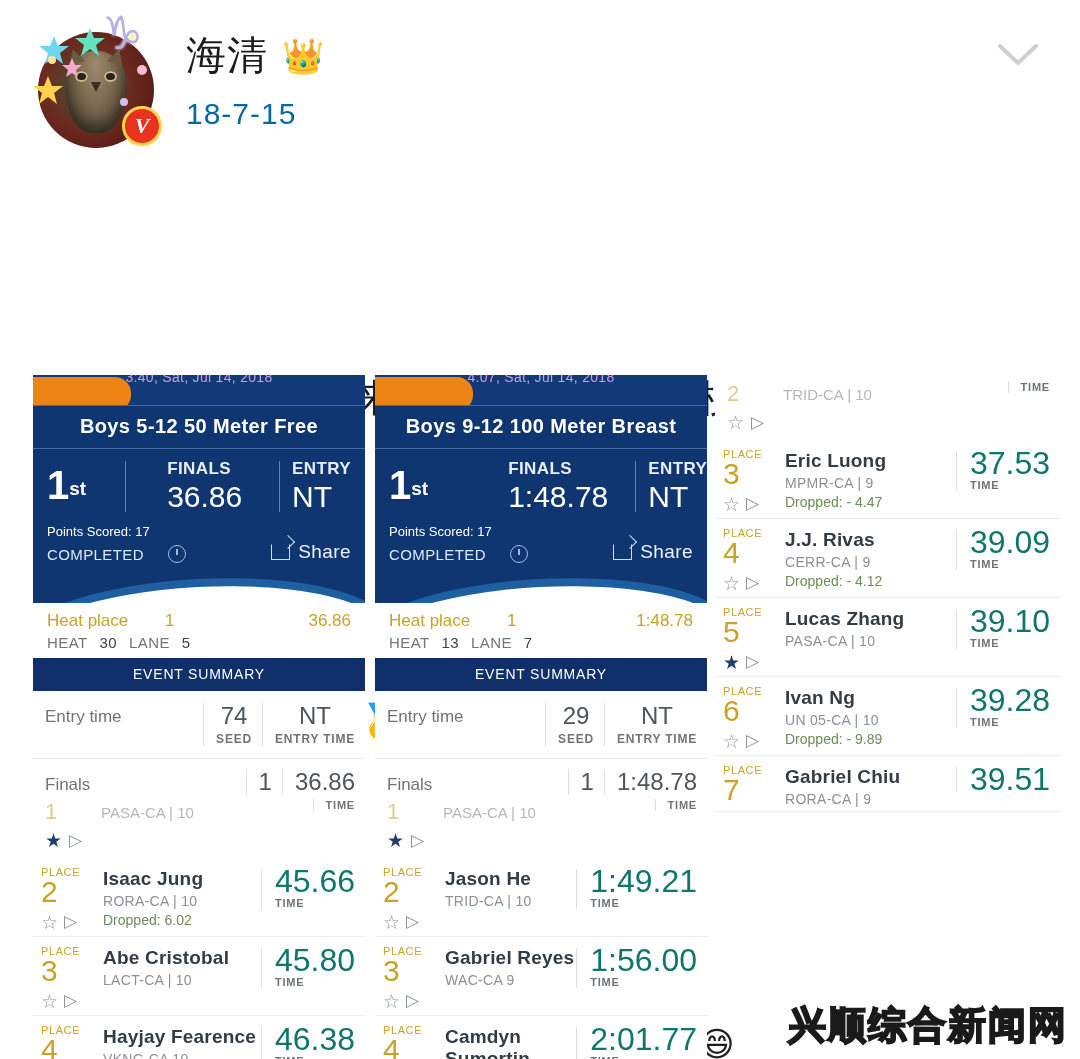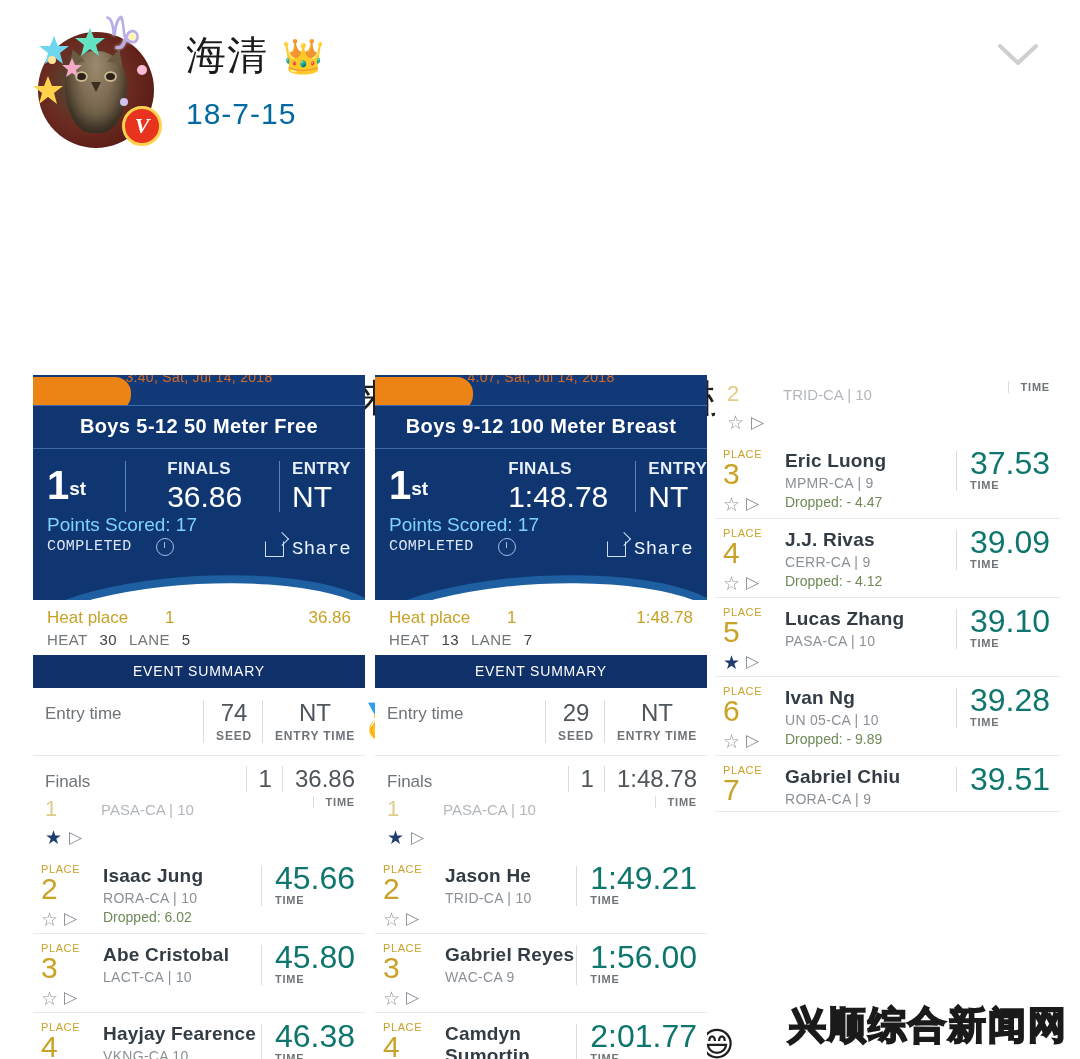--- a/index.html
+++ b/index.html
@@ -86,21 +86,21 @@
   .results { position:absolute; left:0; top:375px; width:1080px; height:684px; overflow:hidden; }
   .col { position:absolute; top:0; }
   .col-a { left: 33px; width: 332px; }
   .col-b { left: 375px; width: 332px; }
   .col-c { left: 715px; width: 345px; }
 
   
   .meet-card { position:relative; width:100%; background:#123a78; overflow:hidden; }
   .card-topbar {
     position:relative; height:30px; background:#123a78;
-    color:#f97316; font-size:14px; text-align:center; line-height:22px;
+    color:#f0abfc; font-size:14px; text-align:center; line-height:22px;
     overflow:hidden;
   }
   .card-topbar .ts { position:relative; top:-9px; display:inline-block; opacity:.85; letter-spacing:.3px;}
   .orange-tab {
     position:absolute; left:0; top:2px; width:98px; height:34px;
     background:#ec8315; border-radius: 0 16px 16px 0;
   }
   .card-title {
     border-top:1px solid #3f6aa8; border-bottom:1px solid #3f6aa8;
     text-align:center; color:#fff; font-size:20px; font-weight:bold;
@@ -108,22 +108,22 @@
   }
   .card-body { position:relative; padding:10px 14px 0 14px; background:#103672; }
   .rowline { display:flex; align-items:center;gap:27px; }
   .place-big { font-size:40px; font-weight:bold; color:#fff; line-height:40px; padding-right:12px; }
   .place-big sup { font-size:19px; font-weight:bold; vertical-align: 4px; }
   .vdiv { width:1px; background:#5b83bd; align-self:stretch; margin:2px 14px 2px 0; }
   .fin-lab { color:#e6eefb; font-size:17px; font-weight:bold; letter-spacing:.4px; }
   .fin-val { color:#fff; font-size:30px; font-weight:500; line-height:34px; margin-top:1px; }
   .entry-col { margin-left:auto; display:flex; }
   .entry-col .vdiv { margin-right:12px; }
-  .pts { color:#7dd3fc; font-size:19px; }
-  .compl-row { display:flex; align-items:flex-start; color:#dde8f7; font-size:15px; padding:2px 0 14px; letter-spacing:.4px;font-family:Liberation Mono, monospace;}
+  .pts { color:#ffffff; font-size:13px; margin-top:10px; }
+  .compl-row { display:flex; align-items:flex-end; color:#dde8f7; font-size:15px; padding:2px 0 14px; letter-spacing:.4px;}
   .clock { width:18px;height:18px;border:1.6px solid #9fbce2;border-radius:50%; margin-left:24px; position:relative;}
   .clock:after{content:'';position:absolute;left:7px;top:3px;width:1.6px;height:6px;background:#9fbce2;}
   .share { margin-left:auto; display:flex; align-items:center; gap:8px; color:#eaf2ff; font-size:19px;}
   .share-ico { width:19px;height:16px;border:1.7px solid #cfe0f5; border-top-color:transparent; position:relative;}
   .share-ico:after{content:'';position:absolute;right:-4px;top:-8px;width:9px;height:9px;border-top:1.7px solid #cfe0f5;border-right:1.7px solid #cfe0f5;transform:rotate(45deg);}
   .wave { height:26px; background:#103672; position:relative; overflow:hidden;}
   .wave:before{
     content:''; position:absolute; left:-6%; top:2px; width:112%; height:56px;
     background:#1d5fa0; border-radius:50% 50% 0 0 / 100% 100% 0 0;
     transform: rotate(-3deg);

